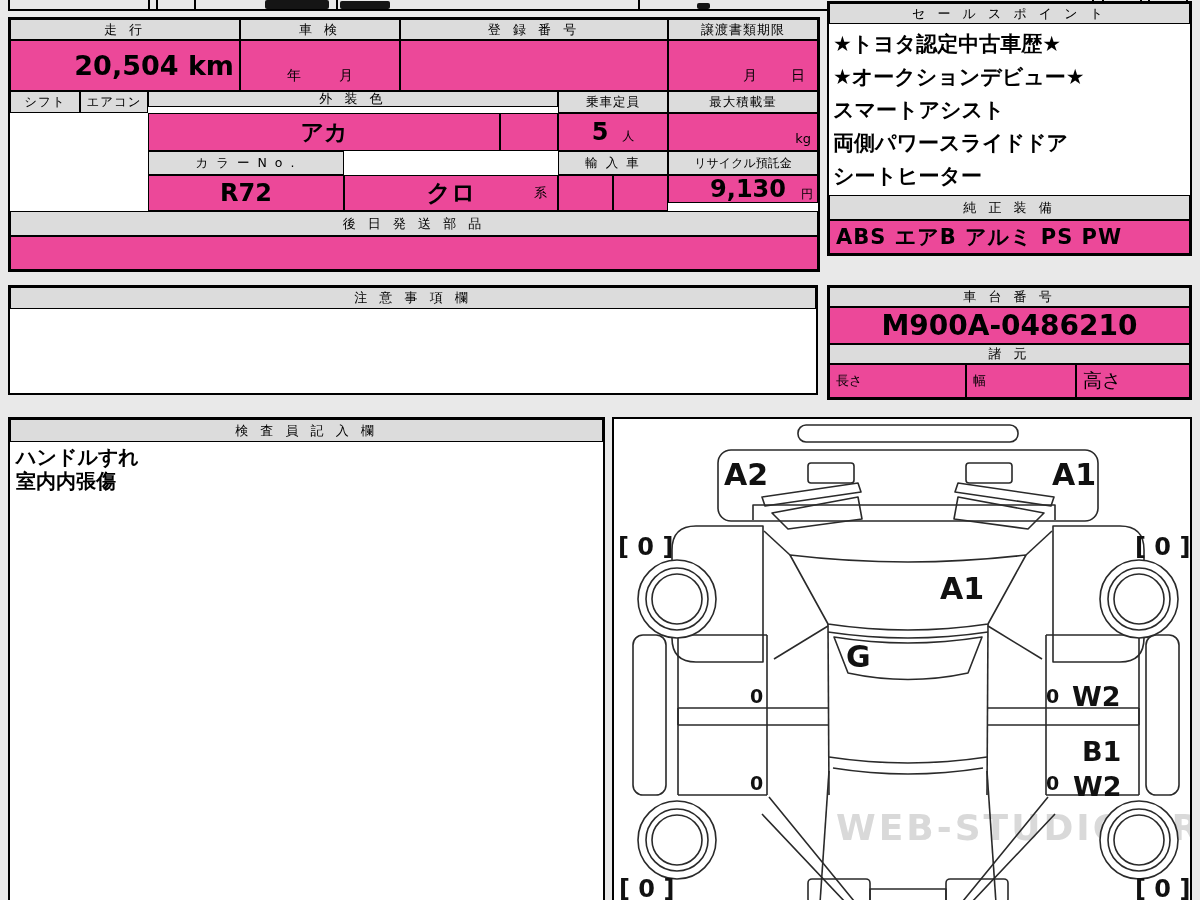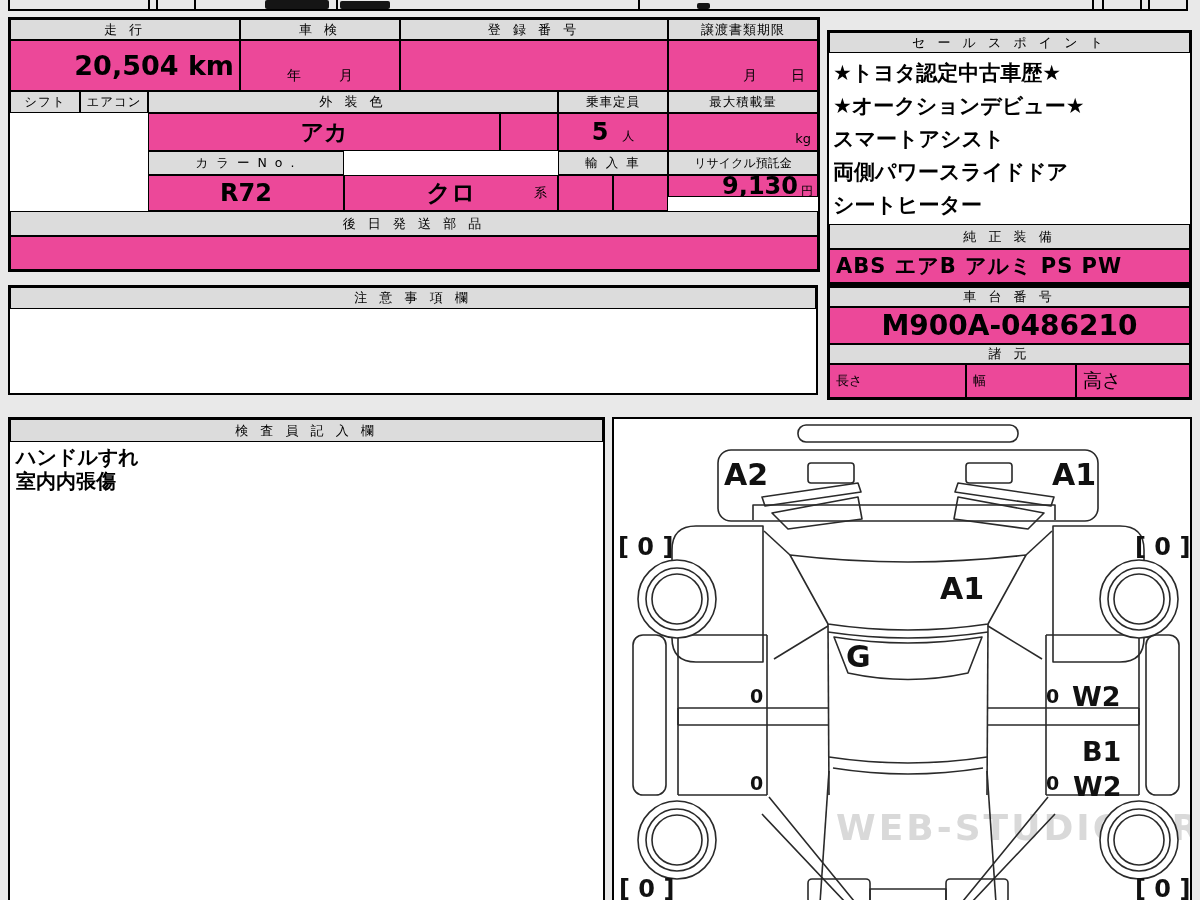--- a/index.html
+++ b/index.html
@@ -55,21 +55,21 @@
     <span>月</span>
   </div>
   <div class="abs cl" style="left:390px;top:21px;width:268px;height:51px"></div>
   <div class="abs cl rgt" style="left:658px;top:21px;width:150px;height:51px;font-size:14px;gap:34px;padding:20px 12px 0 0">
     <span>月</span>
     <span>日</span>
   </div>
 
   <div class="abs hd hd2" style="left:0;top:72px;width:70px;height:22px;font-size:12.5px">シフト</div>
   <div class="abs hd hd2" style="left:70px;top:72px;width:68px;height:22px;font-size:12.5px">エアコン</div>
-  <div class="abs hd" style="left:138px;top:72px;width:410px;height:22px">外 装 色</div>
+  <div class="abs hd" style="left:138px;top:72px;width:410px;height:16px">外 装 色</div>
   <div class="abs hd hd2" style="left:548px;top:72px;width:110px;height:22px;font-size:12.5px">乗車定員</div>
   <div class="abs hd hd2" style="left:658px;top:72px;width:150px;height:22px;font-size:12.5px">最大積載量</div>
 
 
   <div class="abs cl ctr b" style="left:138px;top:94px;width:352px;height:38px;font-size:23px">アカ</div>
   <div class="abs cl" style="left:490px;top:94px;width:58px;height:38px"></div>
   <div class="abs cl ctr" style="left:548px;top:94px;width:110px;height:38px;gap:14px">
     <span class="b" style="font-size:24px">5</span>
     <span style="font-size:12px;padding-top:8px">人</span>
   </div>
@@ -81,31 +81,31 @@
   <div class="abs hd" style="left:548px;top:132px;width:110px;height:24px;font-size:12.5px;letter-spacing:2px">輸 入 車</div>
   <div class="abs hd" style="left:658px;top:132px;width:150px;height:24px;font-size:12px;letter-spacing:0">リサイクル預託金</div>
 
   <div class="abs cl ctr b" style="left:138px;top:156px;width:196px;height:36px;font-size:24px">R72</div>
   <div class="abs cl ctr" style="left:334px;top:156px;width:214px;height:36px;position:absolute">
     <span class="b" style="font-size:24px">クロ</span>
     <span style="font-size:13px;position:absolute;right:10px;bottom:8px">系</span>
   </div>
   <div class="abs cl" style="left:548px;top:156px;width:55px;height:36px"></div>
   <div class="abs cl" style="left:603px;top:156px;width:55px;height:36px"></div>
-  <div class="abs cl rgt" style="left:658px;top:156px;width:150px;height:22px;gap:3px;padding-right:4px">
+  <div class="abs cl rgt" style="left:658px;top:156px;width:150px;height:28px;gap:15px;padding-right:4px">
     <span class="b" style="font-size:24px">9,130</span>
     <span style="font-size:12px;padding-top:10px">円</span>
   </div>
 
   <div class="abs hd" style="left:0;top:192px;width:808px;height:25px">後 日 発 送 部 品</div>
 
   <div class="abs cl" style="left:0;top:217px;width:808px;height:34px"></div>
 </div>
 
-<div class="panel" style="left:827px;top:30px;width:365px;height:255px;">
+<div class="panel" style="left:827px;top:1px;width:365px;height:255px;">
   <div class="abs hd" style="left:0;top:0;width:361px;height:21px">セ ー ル ス ポ イ ン ト</div>
   <div class="abs" style="left:0;top:21px;width:306px;height:171px;padding:4px 0 13px 4px;overflow:hidden">
     <span class="salesline">★トヨタ認定中古車歴★</span>
     <span class="salesline">★オークションデビュー★</span>
     <span class="salesline">スマートアシスト</span>
     <span class="salesline">両側パワースライドドア</span>
     <span class="salesline">シートヒーター</span>
   </div>
   <div class="abs hd" style="left:0;top:192px;width:361px;height:25px">純 正 装 備</div>
   <div class="abs cl b" style="left:0;top:217px;width:361px;height:34px;font-size:21px;padding-left:6px;letter-spacing:1px">ABS エアB アルミ PS PW</div>

